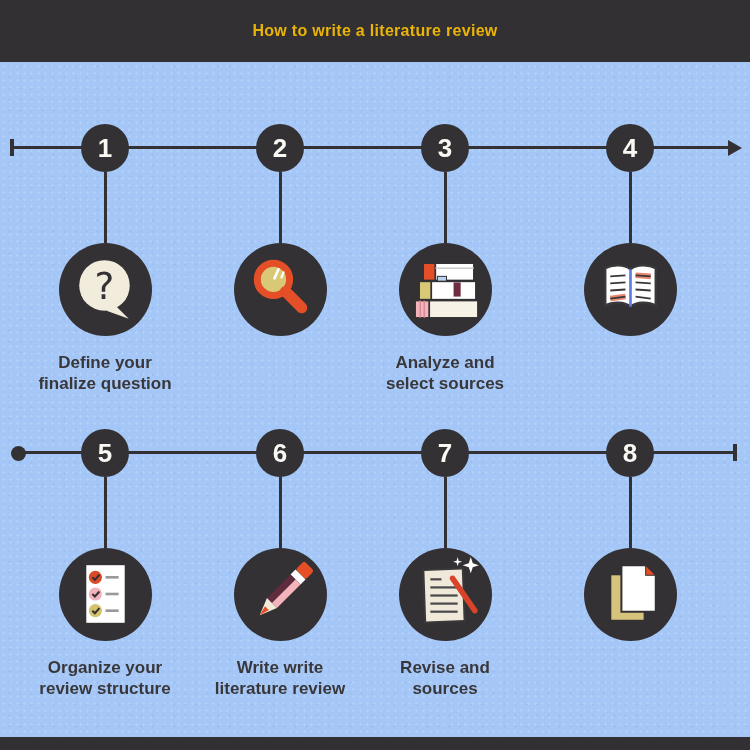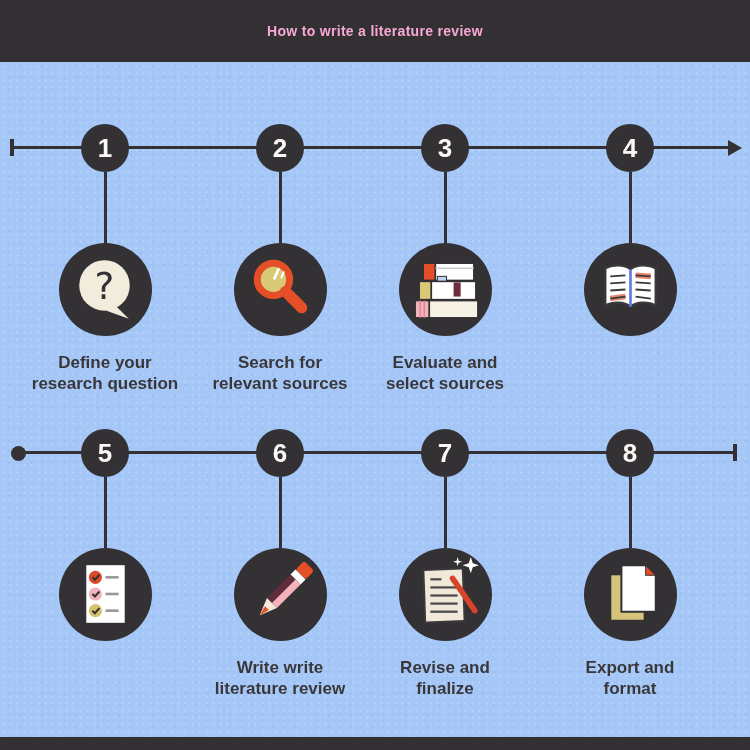--- a/index.html
+++ b/index.html
@@ -11,21 +11,21 @@
       radial-gradient(rgba(255,255,255,.16) 1px, transparent 1.4px),
       radial-gradient(rgba(110,145,205,.14) 1px, transparent 1.4px);
     background-size:7px 7px,11px 11px;
     background-position:0 0,4px 6px;
   }
   .header{
     position:absolute;top:0;left:0;width:750px;height:62px;
     background:#323033;display:flex;align-items:center;justify-content:center;
   }
   .header h1{
-    margin:4px;color:#f9a8d4;font-size:14px;font-weight:bold;letter-spacing:.3px;
+    margin:4px;color:#eab308;font-size:16px;font-weight:bold;letter-spacing:.3px;
   }
   .footer{
     position:absolute;bottom:0;left:0;width:750px;height:13px;background:#323033;
   }
   .tl-line{position:absolute;height:3px;background:#333134;z-index:1;}
   .tl-cap{position:absolute;width:4px;height:17px;background:#333134;z-index:1;}
   .tl-dot{position:absolute;width:15px;height:15px;border-radius:50%;background:#333134;z-index:1;}
   .tl-arrow{
     position:absolute;width:0;height:0;z-index:1;
     border-top:8px solid transparent;border-bottom:8px solid transparent;
@@ -74,38 +74,36 @@
       </div>
     <div class="connector"></div>
     <div class="icon-circle">
       <svg width="93" height="93" viewBox="0 0 92 92">
         <circle cx="45" cy="42" r="25" fill="#f2ecdc"></circle>
         <polygon points="55,61 69,75 47,67" fill="#f2ecdc"></polygon>
         <text x="45" y="55" font-size="37" fill="#333134" text-anchor="middle" font-family="DejaVu Sans, sans-serif">?</text>
       </svg>
     </div>
     <div class="step-label">Define your
-research question</div>
+finalize question</div>
   </div>
 
   <div class="step" style="left:165px;top:124px;">
     <div class="num-circle">
         <span>2</span>
       </div>
     <div class="connector"></div>
     <div class="icon-circle">
       <svg width="93" height="93" viewBox="0 0 92 92">
         <circle cx="39" cy="36" r="16" fill="#d9c876" stroke="#e44f27" stroke-width="7"></circle>
         <line x1="51" y1="48" x2="67" y2="64" stroke="#e44f27" stroke-width="11" stroke-linecap="round"></line>
         <line x1="44" y1="26" x2="40" y2="35" stroke="#ffffff" stroke-width="2.6" stroke-linecap="round"></line>
         <line x1="49" y1="29" x2="47" y2="34" stroke="#ffffff" stroke-width="2.2" stroke-linecap="round"></line>
       </svg>
     </div>
-    <div class="step-label">Search for
-relevant sources</div>
   </div>
 
   <div class="step" style="left:330px;top:124px;">
     <div class="num-circle">
         <span>3</span>
       </div>
     <div class="connector"></div>
     <div class="icon-circle">
       <svg width="93" height="93" viewBox="0 0 92 92">
         <rect x="24" y="20" width="12" height="17" fill="#e44f27" stroke="#333134" stroke-width="1.5"></rect>
@@ -114,21 +112,21 @@
         <rect x="38" y="33" width="9" height="7" fill="#b9d3f2" stroke="#333134" stroke-width="1"></rect>
         <rect x="20" y="38" width="12" height="18" fill="#d9c876" stroke="#333134" stroke-width="1.5"></rect>
         <rect x="32" y="38" width="44" height="18" fill="#ffffff" stroke="#333134" stroke-width="1.5"></rect>
         <rect x="54" y="39" width="7" height="14" fill="#6e2c3e"></rect>
         <rect x="16" y="57" width="14" height="17" fill="#f2b3bc" stroke="#333134" stroke-width="1.5"></rect>
         <line x1="21" y1="57" x2="21" y2="74" stroke="#d98a96" stroke-width="1.5"></line>
         <line x1="25" y1="57" x2="25" y2="74" stroke="#d98a96" stroke-width="1.5"></line>
         <rect x="30" y="57" width="48" height="17" fill="#f7f2e6" stroke="#333134" stroke-width="1.5"></rect>
       </svg>
     </div>
-    <div class="step-label">Evaluate and
+    <div class="step-label">Analyze and
 select sources</div>
   </div>
 
   <div class="step" style="left:515px;top:124px;">
     <div class="num-circle">
         <span>4</span>
       </div>
     <div class="connector"></div>
     <div class="icon-circle">
       <svg width="93" height="93" viewBox="0 0 92 92">
@@ -160,20 +158,22 @@
         <path d="M33 29 l2.5 2.5 l4.5 -5" stroke="#333134" stroke-width="2" fill="none"></path>
         <line x1="46" y1="29" x2="59" y2="29" stroke="#9a9a9a" stroke-width="2.6"></line>
         <circle cx="36" cy="45.5" r="6.5" fill="#f2b3bc"></circle>
         <path d="M33 45.5 l2.5 2.5 l4.5 -5" stroke="#333134" stroke-width="2" fill="none"></path>
         <line x1="46" y1="45.5" x2="59" y2="45.5" stroke="#9a9a9a" stroke-width="2.6"></line>
         <circle cx="36" cy="62" r="6.5" fill="#d4c26c"></circle>
         <path d="M33 62 l2.5 2.5 l4.5 -5" stroke="#333134" stroke-width="2" fill="none"></path>
         <line x1="46" y1="62" x2="59" y2="62" stroke="#9a9a9a" stroke-width="2.6"></line>
       </svg>
     </div>
+    <div class="step-label">Organize your
+review structure</div>
   </div>
 
   <div class="step" style="left:165px;top:429px;">
     <div class="num-circle">
         <span>6</span>
       </div>
     <div class="connector"></div>
     <div class="icon-circle">
       <svg width="93" height="93" viewBox="0 0 92 92">
         <g transform="rotate(45 46 46)">
@@ -202,33 +202,31 @@
         <line x1="31" y1="39" x2="58" y2="39" stroke="#4a484a" stroke-width="2.2"></line>
         <line x1="31" y1="47" x2="58" y2="47" stroke="#4a484a" stroke-width="2.2"></line>
         <line x1="31" y1="55" x2="58" y2="55" stroke="#4a484a" stroke-width="2.2"></line>
         <line x1="31" y1="63" x2="58" y2="63" stroke="#4a484a" stroke-width="2.2"></line>
         <line x1="53" y1="30" x2="75" y2="62" stroke="#d8432a" stroke-width="5.5" stroke-linecap="round"></line>
         <path d="M71 9 L73 15 L79 17 L73 19 L71 25 L69 19 L63 17 L69 15 Z" fill="#ffffff"></path>
         <path d="M58 9 L59 12.5 L62.5 13.5 L59 14.5 L58 18 L57 14.5 L53.5 13.5 L57 12.5 Z" fill="#ffffff"></path>
       </svg>
     </div>
     <div class="step-label">Revise and
-finalize</div>
+sources</div>
   </div>
 
   <div class="step" style="left:515px;top:429px;">
     <div class="num-circle">
         <span>8</span>
       </div>
     <div class="connector"></div>
     <div class="icon-circle">
       <svg width="93" height="93" viewBox="0 0 92 92">
         <rect x="26" y="26" width="34" height="46" fill="#d6c47c" stroke="#333134" stroke-width="2"></rect>
         <path d="M37 17 L61 17 L71 27 L71 63 L37 63 Z" fill="#ffffff" stroke="#333134" stroke-width="2"></path>
         <path d="M61 17 L71 27 L61 27 Z" fill="#e44f27" stroke="#333134" stroke-width="1"></path>
       </svg>
     </div>
-    <div class="step-label">Export and
-format</div>
   </div>
 
   <div class="footer"></div>
 </div>
 
 </body></html>

